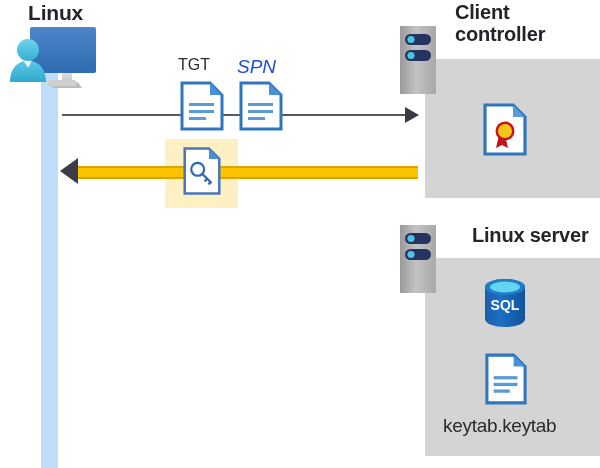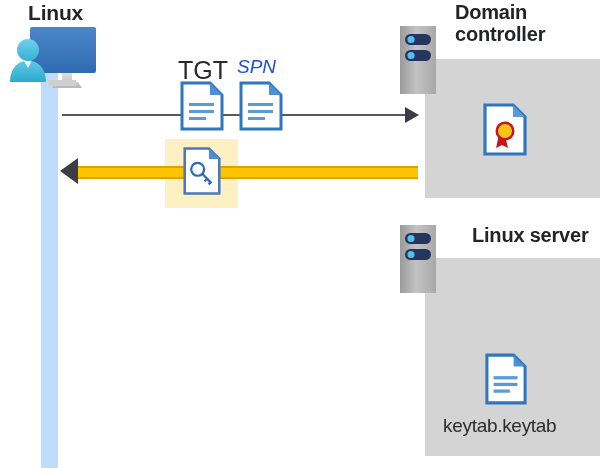--- a/index.html
+++ b/index.html
@@ -29,21 +29,21 @@
   }
   .title-client   { left: 28px;  top: 2px;   font-size: 21px; }
   .title-dc       { left: 455px; top: 2px;   font-size: 20px; width: 140px; }
   .title-linux    { left: 472px; top: 225px; font-size: 20px; }
 
   .caption {
     font-size: 19px;
     color: #2b2b2b;
     letter-spacing: -0.3px;
   }
-  .label-tgt { left: 178px; top: 56px; font-size: 25px; color: #2b2b2b; }
+  .label-tgt { left: 178px; top: 56px; font-size: 16px; color: #2b2b2b; }
   .label-spn { left: 237px; top: 56px; font-size: 19px; color: #1d4ed8; font-style: italic; }
   .label-keytab { left: 443px; top: 415px; }
 
   
   .panel { background: #d4d4d4; }
   .panel-dc    { left: 425px; top: 59px;  width: 175px; height: 139px; }
   .panel-linux { left: 425px; top: 258px; width: 175px; height: 198px; }
 
   
   .lifeline {
@@ -183,21 +183,21 @@
       <g fill="none" stroke="#2f6bb0" stroke-width="2.6">
         <circle cx="17" cy="26" r="7.5"></circle>
         <path d="M22.5 31.5 L33 42"></path>
         <path d="M28 37 L25 40"></path>
         <path d="M32 41 L29.5 43.5"></path>
       </g>
     </svg>
   </div>
 
   <div class="abs title title-dc">
-    <div>Domain</div>
+    <div>Client</div>
     <div>controller</div>
   </div>
 
   <div class="abs ic icon-rack-dc">
     <svg width="36" height="68" viewBox="0 0 36 68" xmlns="http://www.w3.org/2000/svg">
       <defs>
         <linearGradient id="rackG1" x1="0" y1="0" x2="1" y2="0">
           <stop offset="0%" stop-color="#9a9a9a"></stop>
           <stop offset="45%" stop-color="#c3c3c3"></stop>
           <stop offset="100%" stop-color="#a8a8a8"></stop>
@@ -233,20 +233,35 @@
         </linearGradient>
       </defs>
       <rect x="0" y="0" width="36" height="68" fill="url(#rackG2)"></rect>
       <rect x="5" y="8" width="26" height="11" rx="5.5" fill="#26355f"></rect>
       <circle cx="11" cy="13.5" r="3.6" fill="#4dc3ea"></circle>
       <rect x="5" y="24" width="26" height="11" rx="5.5" fill="#26355f"></rect>
       <circle cx="11" cy="29.5" r="3.6" fill="#4dc3ea"></circle>
     </svg>
   </div>
 
+  <div class="abs ic icon-sql">
+    <svg width="44" height="52" viewBox="0 0 44 52" xmlns="http://www.w3.org/2000/svg">
+      <defs>
+        <linearGradient id="sqlBody" x1="0" y1="0" x2="1" y2="0">
+          <stop offset="0%" stop-color="#1b5fae"></stop>
+          <stop offset="40%" stop-color="#1b6fc4"></stop>
+          <stop offset="100%" stop-color="#13539c"></stop>
+        </linearGradient>
+      </defs>
+      <path d="M2 10 a20 8 0 0 1 40 0 v32 a20 8 0 0 1 -40 0 z" fill="url(#sqlBody)"></path>
+      <ellipse cx="22" cy="10" rx="20" ry="8" fill="#1e7fc4"></ellipse>
+      <ellipse cx="22" cy="10" rx="15" ry="5.4" fill="#63d4f2"></ellipse>
+      <text x="22" y="33" font-family="'Liberation Sans', sans-serif" font-size="14" font-weight="bold" fill="#ffffff" text-anchor="middle">SQL</text>
+    </svg>
+  </div>
 
   <div class="abs ic icon-keytab">
     <svg width="42" height="52" viewBox="0 0 44 54" xmlns="http://www.w3.org/2000/svg">
       <path d="M2 2 h28 l12 12 v38 h-40 z" fill="#ffffff" stroke="#2f76bc" stroke-width="3.2"></path>
       <path d="M30 2 l12 12 h-12 z" fill="#4a90d9"></path>
       <g fill="#5b9bd5">
         <rect x="9" y="24" width="25" height="3.4"></rect>
         <rect x="9" y="31" width="25" height="3.4"></rect>
         <rect x="9" y="38" width="17" height="3.4"></rect>
       </g>

